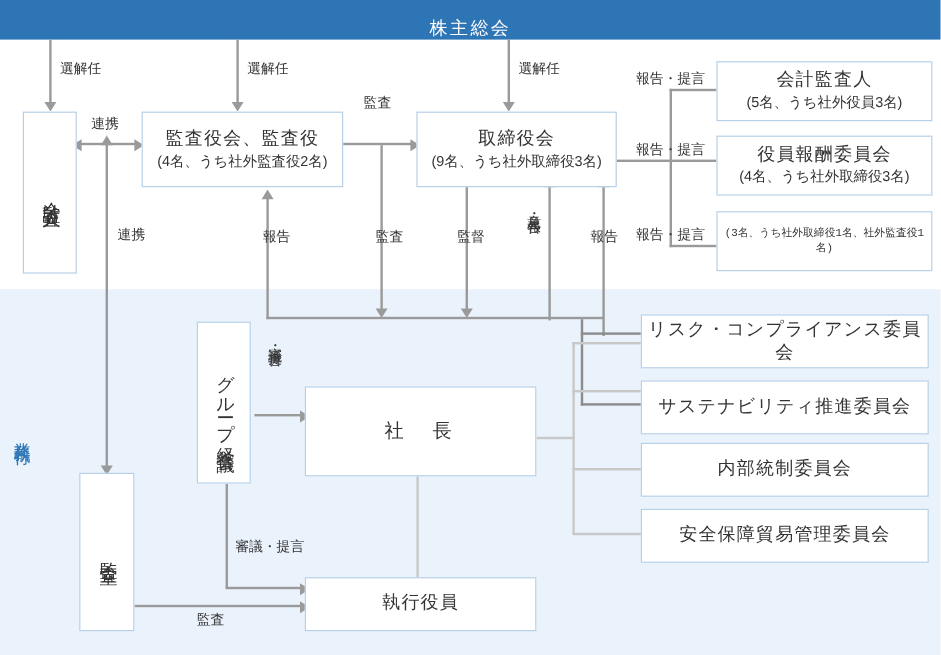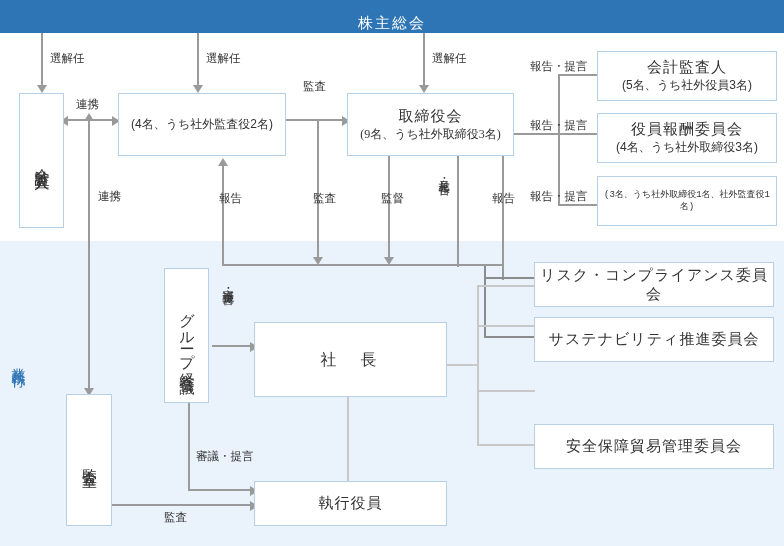--- a/index.html
+++ b/index.html
@@ -208,24 +208,25 @@
 
   <div class="ln" style="left:112px; top:504px; width:142px; height:2px;"></div>
   <div class="arr right" style="left:250px; top:501px;"></div>
   <div class="elabel" style="left:164px; top:511px;">監査</div>
 
   <div class="box vert" style="left:19px; top:93px; width:45px; height:135px;">
     <span class="line1">会計監査人</span>
   </div>
 
   <div class="box" style="left:118px; top:93px; width:168px; height:63px;">
+    <span class="line1">監査役会、監査役</span>
     <span class="line2">(4名、うち社外監査役2名)</span>
   </div>
 
-  <div class="box" style="left:347px; top:93px; width:167px; height:63px;font-family:Liberation Serif, serif;">
+  <div class="box" style="left:347px; top:93px; width:167px; height:63px;">
     <span class="line1">取締役会</span>
     <span class="line2">(9名、うち社外取締役3名)</span>
   </div>
 
   <div class="box" style="left:597px; top:51px; width:180px; height:50px;">
     <span class="line1">会計監査人</span>
     <span class="line2">(5名、うち社外役員3名)</span>
   </div>
 
   <div class="box" style="left:597px; top:113px; width:180px; height:50px;">
@@ -254,18 +255,21 @@
   </div>
 
   <div class="box" style="left:534px; top:262px; width:240px; height:45px;">
     <span class="line1">リスク・コンプライアンス委員会</span>
   </div>
 
   <div class="box" style="left:534px; top:317px; width:240px; height:45px;">
     <span class="line1">サステナビリティ推進委員会</span>
   </div>
 
+  <div class="box" style="left:534px; top:369px; width:240px; height:45px;">
+    <span class="line1">内部統制委員会</span>
+  </div>
 
   <div class="box" style="left:534px; top:424px; width:240px; height:45px;">
     <span class="line1">安全保障貿易管理委員会</span>
   </div>
 
 </div>
 
 </body></html>

